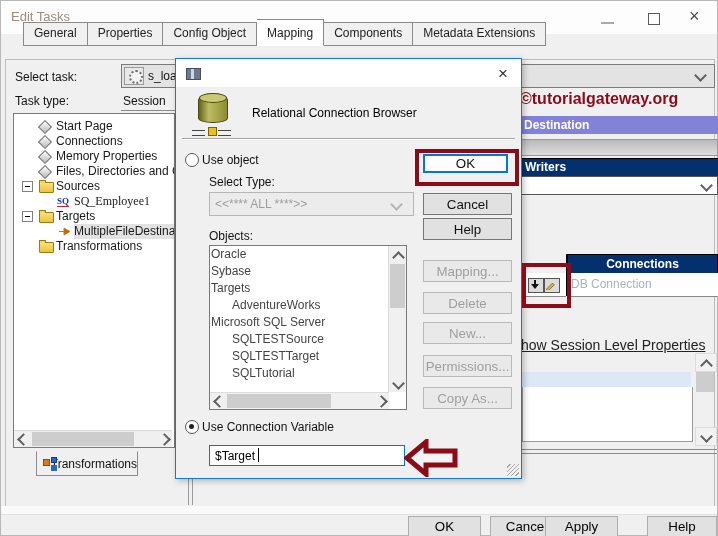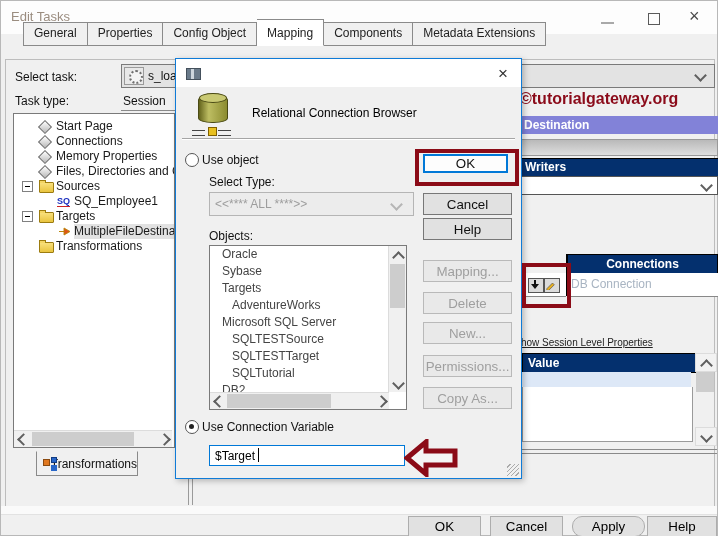--- a/index.html
+++ b/index.html
@@ -48,21 +48,21 @@
   .watermark{left:519px;top:89px;font-size:16px;font-weight:bold;color:#8b0b1a;}
   .navy{background:#04306e;color:#fff;font-weight:bold;}
   .peri{left:520px;top:115px;width:197px;height:18px;background:#8282d8;color:#fff;font-weight:bold;line-height:18px;padding-left:3px;}
   .graybar{left:520px;top:138px;width:195px;height:15px;background:linear-gradient(#b9b9b9,#dedede);border:1px solid #999;}
   .writers{left:520px;top:157px;width:194px;height:17px;line-height:17px;padding-left:3px;border:1px solid #000;}
   .writersdd{left:520px;top:175px;width:195px;height:17px;background:#fff;border:1px solid #555;}
   .connhdr{left:566px;top:253px;width:149px;height:18px;line-height:18px;text-align:center;border:1px solid #000;}
   .connrow{left:566px;top:272px;width:149px;height:23px;background:#fff;border-right:1px solid #888;border-bottom:1px solid #888;color:#a8b4c2;line-height:23px;padding-left:4px;}
   .vline{width:1px;background:#000;}
   .minibtn{position:absolute;width:14px;height:13px;background:#dcdcdc;border:1px solid #555;}
-  .sesslink{left:520px;top:336px;font-size:10px;color:#222;text-decoration:underline;}
+  .sesslink{left:520px;top:336px;font-size:14px;color:#222;text-decoration:underline;}
   .valuehdr{left:521px;top:352px;width:169px;height:18px;line-height:18px;padding-left:5px;border:1px solid #000;}
   .valrow{left:521px;width:169px;background:#fff;border-bottom:1px solid #9a9a9a;border-left:1px solid #9a9a9a;border-right:1px solid #9a9a9a;}
   .sb{background:#f2f2f2;border:1px solid #dcdcdc;}
   
   .dialog{left:174px;top:57px;width:345px;height:419px;background:#f0f0f0;border:1px solid #0f7bd7;z-index:10;box-shadow:2px 2px 6px rgba(0,0,0,.25);}
   .dlg-titlebar{left:0;top:0;width:345px;height:28px;background:#fff;}
   .dlg-icon{left:10px;top:9px;width:13px;height:10px;background:#6a7a8a;border:1px solid #44505c;}
   .dlg-icon::after{content:"";position:absolute;left:4px;top:0;width:3px;height:10px;background:#cdd6de;}
   .dlg-title{left:30px;top:7px;font-size:12.5px;color:#000;white-space:nowrap;}
   .dlg-close{left:322px;top:5px;font-size:17px;color:#333;}
@@ -70,21 +70,21 @@
   .dbicon::before{content:"";position:absolute;left:0px;top:-3px;width:26px;height:8px;background:#c9c973;border:1px solid #4a4a14;border-radius:50%;}
   .dbconn-sq{left:32px;top:68px;width:7px;height:7px;background:#e8c020;border:1px solid #806000;}
   .dbconn-l{left:16px;top:71px;width:13px;height:4px;border-top:1px solid #444;border-bottom:1px solid #444;}
   .dbconn-r{left:42px;top:71px;width:13px;height:4px;border-top:1px solid #444;border-bottom:1px solid #444;}
   .dlg-heading{left:76px;top:47px;font-size:12px;color:#000;}
   .dlg-sep{left:6px;top:79px;width:333px;height:1px;background:#a5a5a5;border-bottom:1px solid #fff;}
   .radio{position:absolute;width:12px;height:12px;border:1px solid #555;border-radius:50%;background:#fff;}
   .radio.sel::after{content:"";position:absolute;left:2.5px;top:2.5px;width:5px;height:5px;border-radius:50%;background:#222;}
   .combo-dis{left:33px;top:133px;width:198px;height:22px;background:#ececec;border:1px solid #b5b5b5;color:#9d9d9d;line-height:22px;padding-left:5px;}
   .listbox{left:33px;top:186px;width:196px;height:163px;background:#fff;border:1px solid #7a7a7a;overflow:hidden;}
-  .li{height:17px;line-height:17px;color:#444;padding-left:12px;white-space:nowrap;}
+  .li{height:17px;line-height:17px;color:#444;padding-left:1px;white-space:nowrap;}
   .li.ind{padding-left:22px;}
   .push{position:absolute;width:89px;height:22px;background:#e1e1e1;border:1px solid #777;display:flex;align-items:center;justify-content:center;color:#111;}
   .push.disabled{color:#9f9f9f;background:#e9e9e9;border-color:#b9b9b9;}
   .push.def{background:#fdfdfd;border:2px solid #0078d7;}
   .annot{border:4px solid #8b0b17;z-index:11;}
   .cvinput{left:33px;top:386px;width:189px;height:19px;border:1px solid #0078d7;font-family:"Liberation Sans",sans-serif;font-size:12px;padding:0 0 0 5px;color:#000;background:#fff;}
   .caret{left:82px;top:389px;width:1px;height:14px;background:#000;}
   .grip{left:331px;top:405px;width:12px;height:12px;background:repeating-linear-gradient(135deg,transparent,transparent 2px,#aaa 2px,#aaa 3px);}
   
   .footband{left:0;top:505px;width:716px;height:8px;background:#fafafa;border-bottom:1px solid #e2e2e2;}
@@ -141,21 +141,21 @@
     </div>
     <div class="trow" style="top:50px;left:42px;">
       <span class="diamond" style="left:-16px;top:3px;"></span>
       <span>Files, Directories and Co</span>
     </div>
     <div class="trow" style="top:65px;left:42px;">
       <span class="minusbox" style="left:-34px;top:2px;"></span>
       <span class="folder" style="left:-17px;top:3px;"></span>
       <span>Sources</span>
     </div>
-    <div class="trow" style="top:80px;left:60px;">
+    <div class="trow" style="top:80px;left:60px;font-family:Liberation Serif, serif;">
       <span class="sqicon" style="left:-17px;top:2px;">SQ</span>
       <span>SQ_Employee1</span>
     </div>
     <div class="trow" style="top:95px;left:42px;">
       <span class="minusbox" style="left:-34px;top:2px;"></span>
       <span class="folder" style="left:-17px;top:3px;"></span>
       <span>Targets</span>
     </div>
     <div class="trow" style="top:110px;left:60px;background:#e2e2e2;padding-right:2px;">
       <span class="abs" style="left:-16px;top:2px;">
@@ -201,21 +201,20 @@
     </span>
     <span class="minibtn" style="left:22px;top:5px;">
       <svg width="12" height="11" viewBox="0 0 12 11">
           <path d="M2 9.5 l5.5-5.5 1.8 1.8 -5.5 5.5 -2.3.5 z" fill="#e8b020" stroke="#555" stroke-width="0.7"></path>
         </svg>
     </span>
   </div>
   <div class="abs annot" style="left:521px;top:262px;width:41px;height:37px;"></div>
 
   <div class="abs sesslink">how Session Level Properties</div>
-  <div class="abs navy valuehdr">Value</div>
   <div class="abs" style="left:521px;top:371px;width:169px;height:15px;background:#dde8f7;"></div>
   <div class="abs valrow" style="top:386px;height:18px;"></div>
   <div class="abs valrow" style="top:404px;height:18px;"></div>
   <div class="abs valrow" style="top:422px;height:18px;"></div>
 
   <div class="abs sb" style="left:694px;top:352px;width:20px;height:17px;">
     <span class="abs chev up" style="left:6px;top:7px;"></span>
   </div>
   <div class="abs thumb" style="left:695px;top:371px;width:18px;height:20px;"></div>
   <div class="abs sb" style="left:694px;top:426px;width:20px;height:17px;">
@@ -251,21 +250,20 @@
     <div class="abs listbox">
       <div style="width:179px;">
         <div class="li">Oracle</div>
         <div class="li">Sybase</div>
         <div class="li">Targets</div>
         <div class="li ind">AdventureWorks</div>
         <div class="li">Microsoft SQL Server</div>
         <div class="li ind">SQLTESTSource</div>
         <div class="li ind">SQLTESTTarget</div>
         <div class="li ind">SQLTutorial</div>
-        <div class="li">DB2</div>
       </div>
 
       <div class="abs scrollh" style="left:178px;top:0;width:17px;height:146px;border-left:1px solid #dcdcdc;">
         <span class="abs chev up" style="left:5px;top:7px;"></span>
         <div class="abs thumb" style="left:1px;top:18px;width:15px;height:44px;"></div>
         <span class="abs chev down" style="left:5px;top:133px;"></span>
       </div>
 
       <div class="abs scrollh" style="left:0;top:146px;width:179px;height:16px;border-top:1px solid #dcdcdc;">
         <span class="abs chev left" style="left:5px;top:4px;"></span>
@@ -294,15 +292,15 @@
           <path d="M3 19 L22 3 L22 12 L51 12 L51 26 L22 26 L22 35 Z" fill="#f5f5f5" stroke="#8b0b17" stroke-width="5" stroke-linejoin="miter"></path>
         </svg>
     </span>
 
     <div class="abs grip"></div>
   </div>
 
   <div class="abs footband"></div>
   <button class="abs fbtn" style="left:407px;">OK</button>
   <button class="abs fbtn" style="left:489px;">Cancel</button>
-  <button class="abs fbtn" style="left:571px;border-radius:10px;">Apply</button>
+  <button class="abs fbtn" style="left:544px;">Apply</button>
   <button class="abs fbtn" style="left:646px;width:70px;">Help</button>
 </div>
 
 </body></html>

